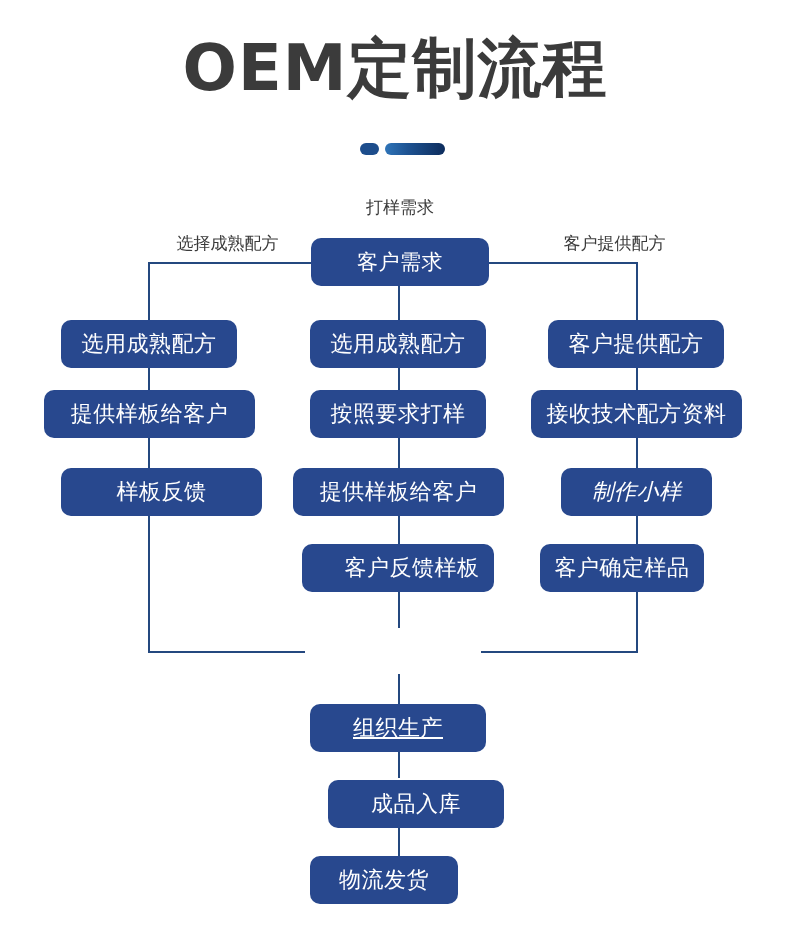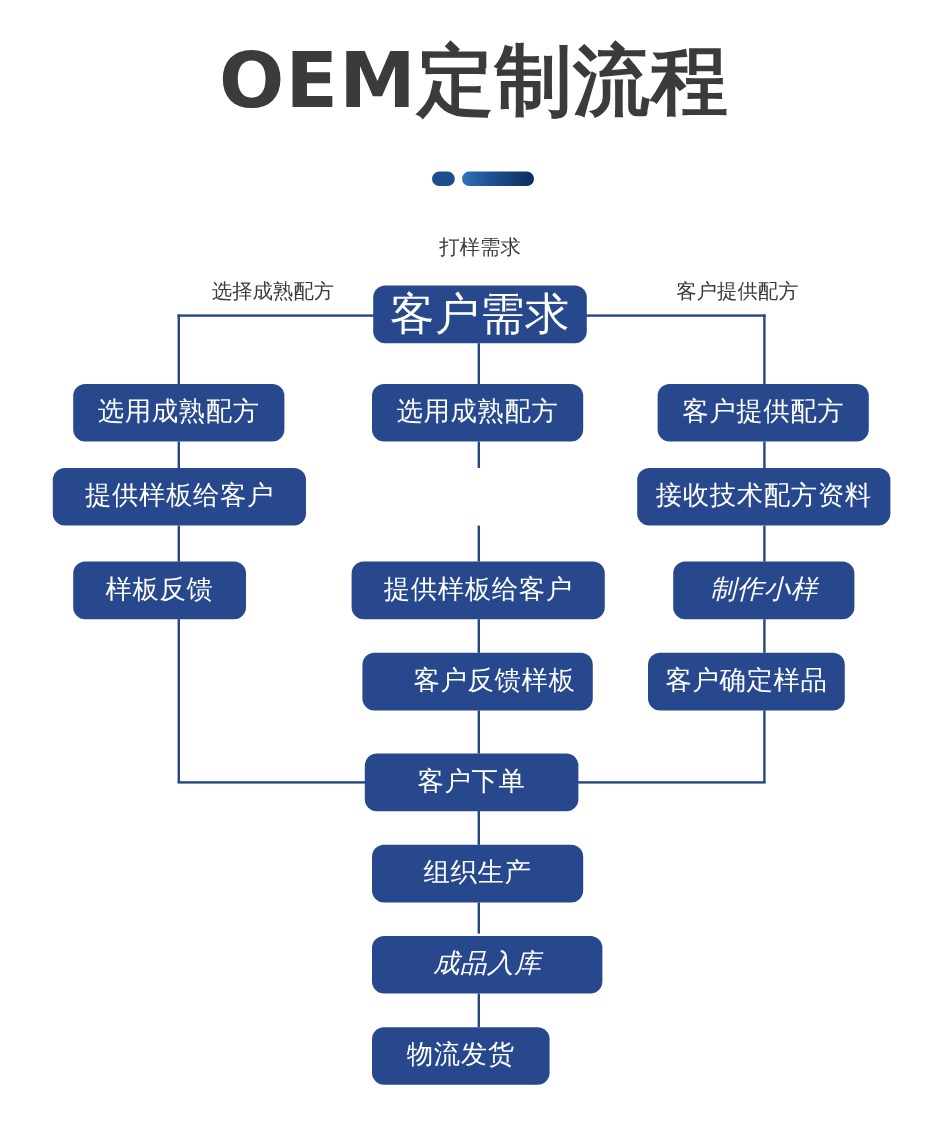--- a/index.html
+++ b/index.html
@@ -60,21 +60,21 @@
     background: #28488e;
     border-radius: 10px;
     color: #ffffff;
     font-size: 22px;
     line-height: 48px;
     text-align: center;
     white-space: nowrap;
     letter-spacing: 0.5px;
     z-index: 3;
   }
-  .box.head { font-size: 37px; }
+  .box.head { font-size: 21px; }
 
   
   .caption {
     position: absolute;
     font-size: 17px;
     line-height: 22px;
     color: #3a3a3a;
     white-space: nowrap;
     text-align: center;
   }
@@ -124,29 +124,29 @@
   <div class="line h" style="left:481px; top:651px; width:157px;"></div>
 
   <div class="line v" style="left:398px; top:674px; height:30px;"></div>
   <div class="line v" style="left:398px; top:752px; height:26px;"></div>
   <div class="line v" style="left:398px; top:828px; height:28px;"></div>
 
   <div class="box head" style="left:311px; top:238px; width:178px;">客户需求</div>
 
   <div class="box" style="left:61px; top:320px; width:176px;">选用成熟配方</div>
   <div class="box" style="left:44px; top:390px; width:211px;">提供样板给客户</div>
-  <div class="box" style="left:61px; top:468px; width:144px;">样板反馈</div>
+  <div class="box" style="left:61px; top:468px; width:201px;">样板反馈</div>
 
   <div class="box" style="left:310px; top:320px; width:176px;">选用成熟配方</div>
+  <div class="box" style="left:310px; top:390px; width:176px;">按照要求打样</div>
   <div class="box" style="left:293px; top:468px; width:211px;">提供样板给客户</div>
   <div class="box" style="left:302px; top:544px; width:192px;padding-left:28px;">客户反馈样板</div>
 
   <div class="box" style="left:548px; top:320px; width:176px;">客户提供配方</div>
   <div class="box" style="left:531px; top:390px; width:211px;">接收技术配方资料</div>
   <div class="box" style="left:561px; top:468px; width:151px;font-style:italic;">制作小样</div>
   <div class="box" style="left:540px; top:544px; width:164px;">客户确定样品</div>
 
-  <div class="box" style="left:304px; top:628px; width:178px;">客户下单</div>
-  <div class="box" style="left:310px; top:704px; width:176px;">组织生产</div>
-  <div class="box" style="left:310px; top:780px; width:192px;font-style:italic;">成品入库</div>
+  <div class="box" style="left:310px; top:704px; width:176px;text-decoration:underline;">组织生产</div>
+  <div class="box" style="left:328px; top:780px; width:176px;">成品入库</div>
   <div class="box" style="left:310px; top:856px; width:148px;">物流发货</div>
 
 </div>
 
 </body></html>

